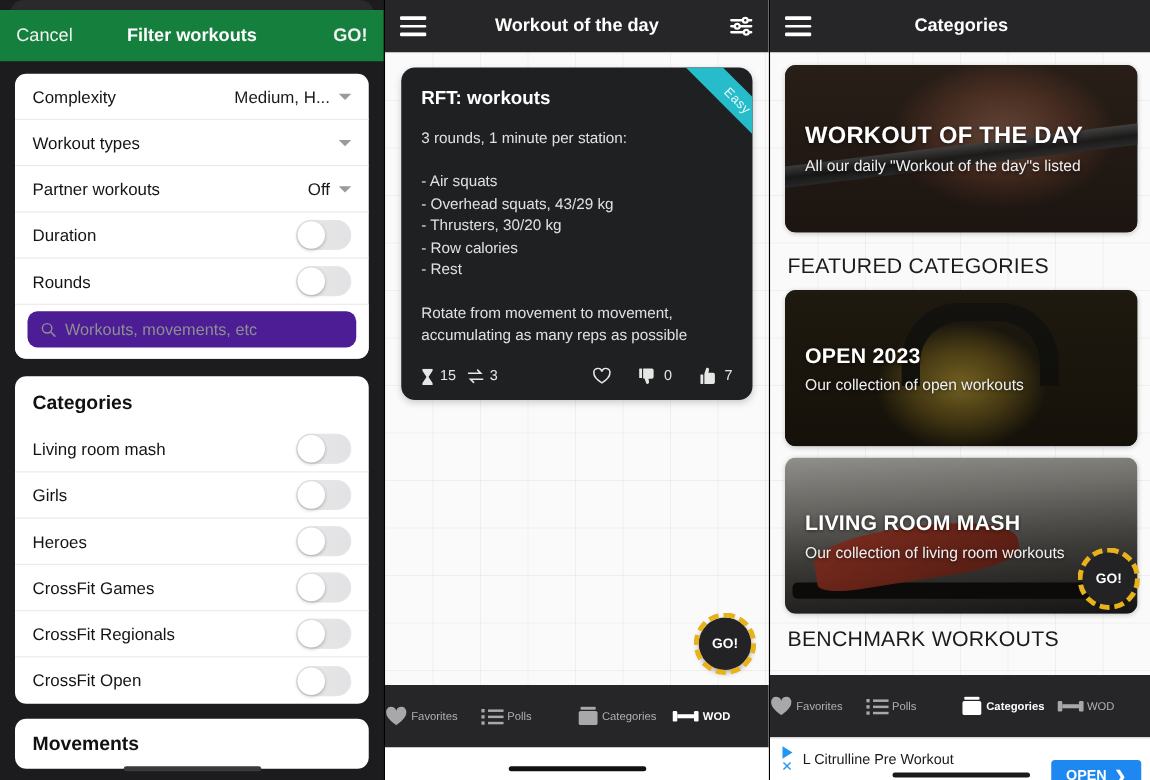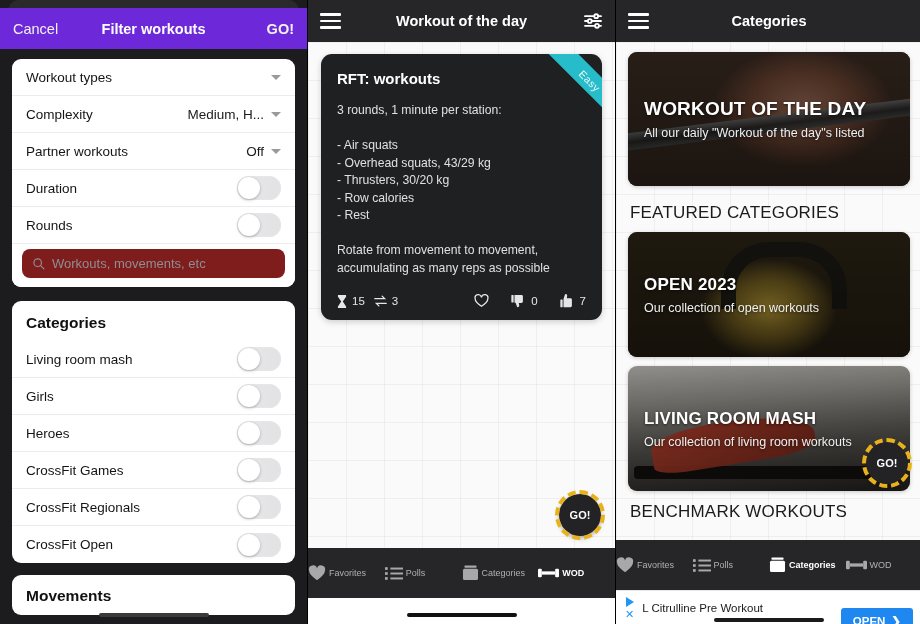--- a/index.html
+++ b/index.html
@@ -14,21 +14,21 @@
   .panel3 { width: 306px; }
 
   
   .p1 { background: #1c1c1e; }
   .p1-modaltop {
     position: absolute; top: 0; left: 8px; right: 8px; height: 14px;
     background: #2a2a2c; border-radius: 11px 11px 0 0;
   }
   .p1-header {
     position: relative; height: 41px; margin-top: 8px;
-    background: #6d28d9;
+    background: #15803d;
     display: flex; align-items: center; padding: 0 13px;
     color: #fff;
   }
   .p1-cancel { font-size: 14.5px; color: #f2f2f2; }
   .p1-title { position: absolute; left: 0; right: 0; text-align: center; font-size: 14.5px; font-weight: bold; color: #fff; pointer-events: none; }
   .p1-go { margin-left: auto; font-size: 14.5px; font-weight: bold; color: #f2f2f2; }
 
   .p1-body { padding: 10px 12px 0 12px; }
   .card-white { background: #fff; border-radius: 9px; overflow: hidden; }
   .frow {
@@ -48,21 +48,21 @@
     background: linear-gradient(90deg,#e9e9ea,#e2e2e4);
     position: relative; box-shadow: inset 0 0 0 1px #e6e6e8;
   }
   .toggle .knob {
     position: absolute; top: 1px; left: 1px; width: 22px; height: 22px;
     border-radius: 50%; background: #fff; box-shadow: 0 1px 3px rgba(0,0,0,.28);
   }
   .searchrow { padding: 5px 10px 9px 10px; background:#fff; }
   .searchbox {
     display: flex; align-items: center; gap: 7px;
-    background: #7f1d1d; border-radius: 8px; height: 29px; padding: 0 10px;
+    background: #4c1d95; border-radius: 8px; height: 29px; padding: 0 10px;
   }
   .searchbox .ph { font-size: 13px; color: #8e8e93; }
   .mag { flex: 0 0 auto; }
   .cat-card { margin-top: 14px; }
   .cat-title { font-size: 15.5px; font-weight: bold; color: #111; padding: 13px 14px 9px 14px; }
 
   .p1-movements { margin-top: 12px; background: #fff; border-radius: 9px; height: 40px; padding: 12px 14px; }
   .p1-movements span { font-size: 15.5px; font-weight: bold; color: #111; }
   .home-bar {
     position: absolute; bottom: 7px; left: 50%; transform: translateX(-50%);
@@ -221,31 +221,31 @@
     <div class="p1-header">
       <div class="p1-cancel">Cancel</div>
       <div class="p1-title">Filter workouts</div>
       <div class="p1-go">GO!</div>
     </div>
 
     <div class="p1-body">
       <div class="card-white">
 
         <div class="frow">
+          <span class="frow-label">Complexity</span>
+          <span class="frow-right">
+            <span>Medium, H...</span>
+            <span class="caret"></span>
+          </span>
+        </div>
+
+        <div class="frow">
           <span class="frow-label">Workout types</span>
           <span class="frow-right">
             <span></span>
-            <span class="caret"></span>
-          </span>
-        </div>
-
-        <div class="frow">
-          <span class="frow-label">Complexity</span>
-          <span class="frow-right">
-            <span>Medium, H...</span>
             <span class="caret"></span>
           </span>
         </div>
 
         <div class="frow">
           <span class="frow-label">Partner workouts</span>
           <span class="frow-right">
             <span>Off</span>
             <span class="caret"></span>
           </span>

